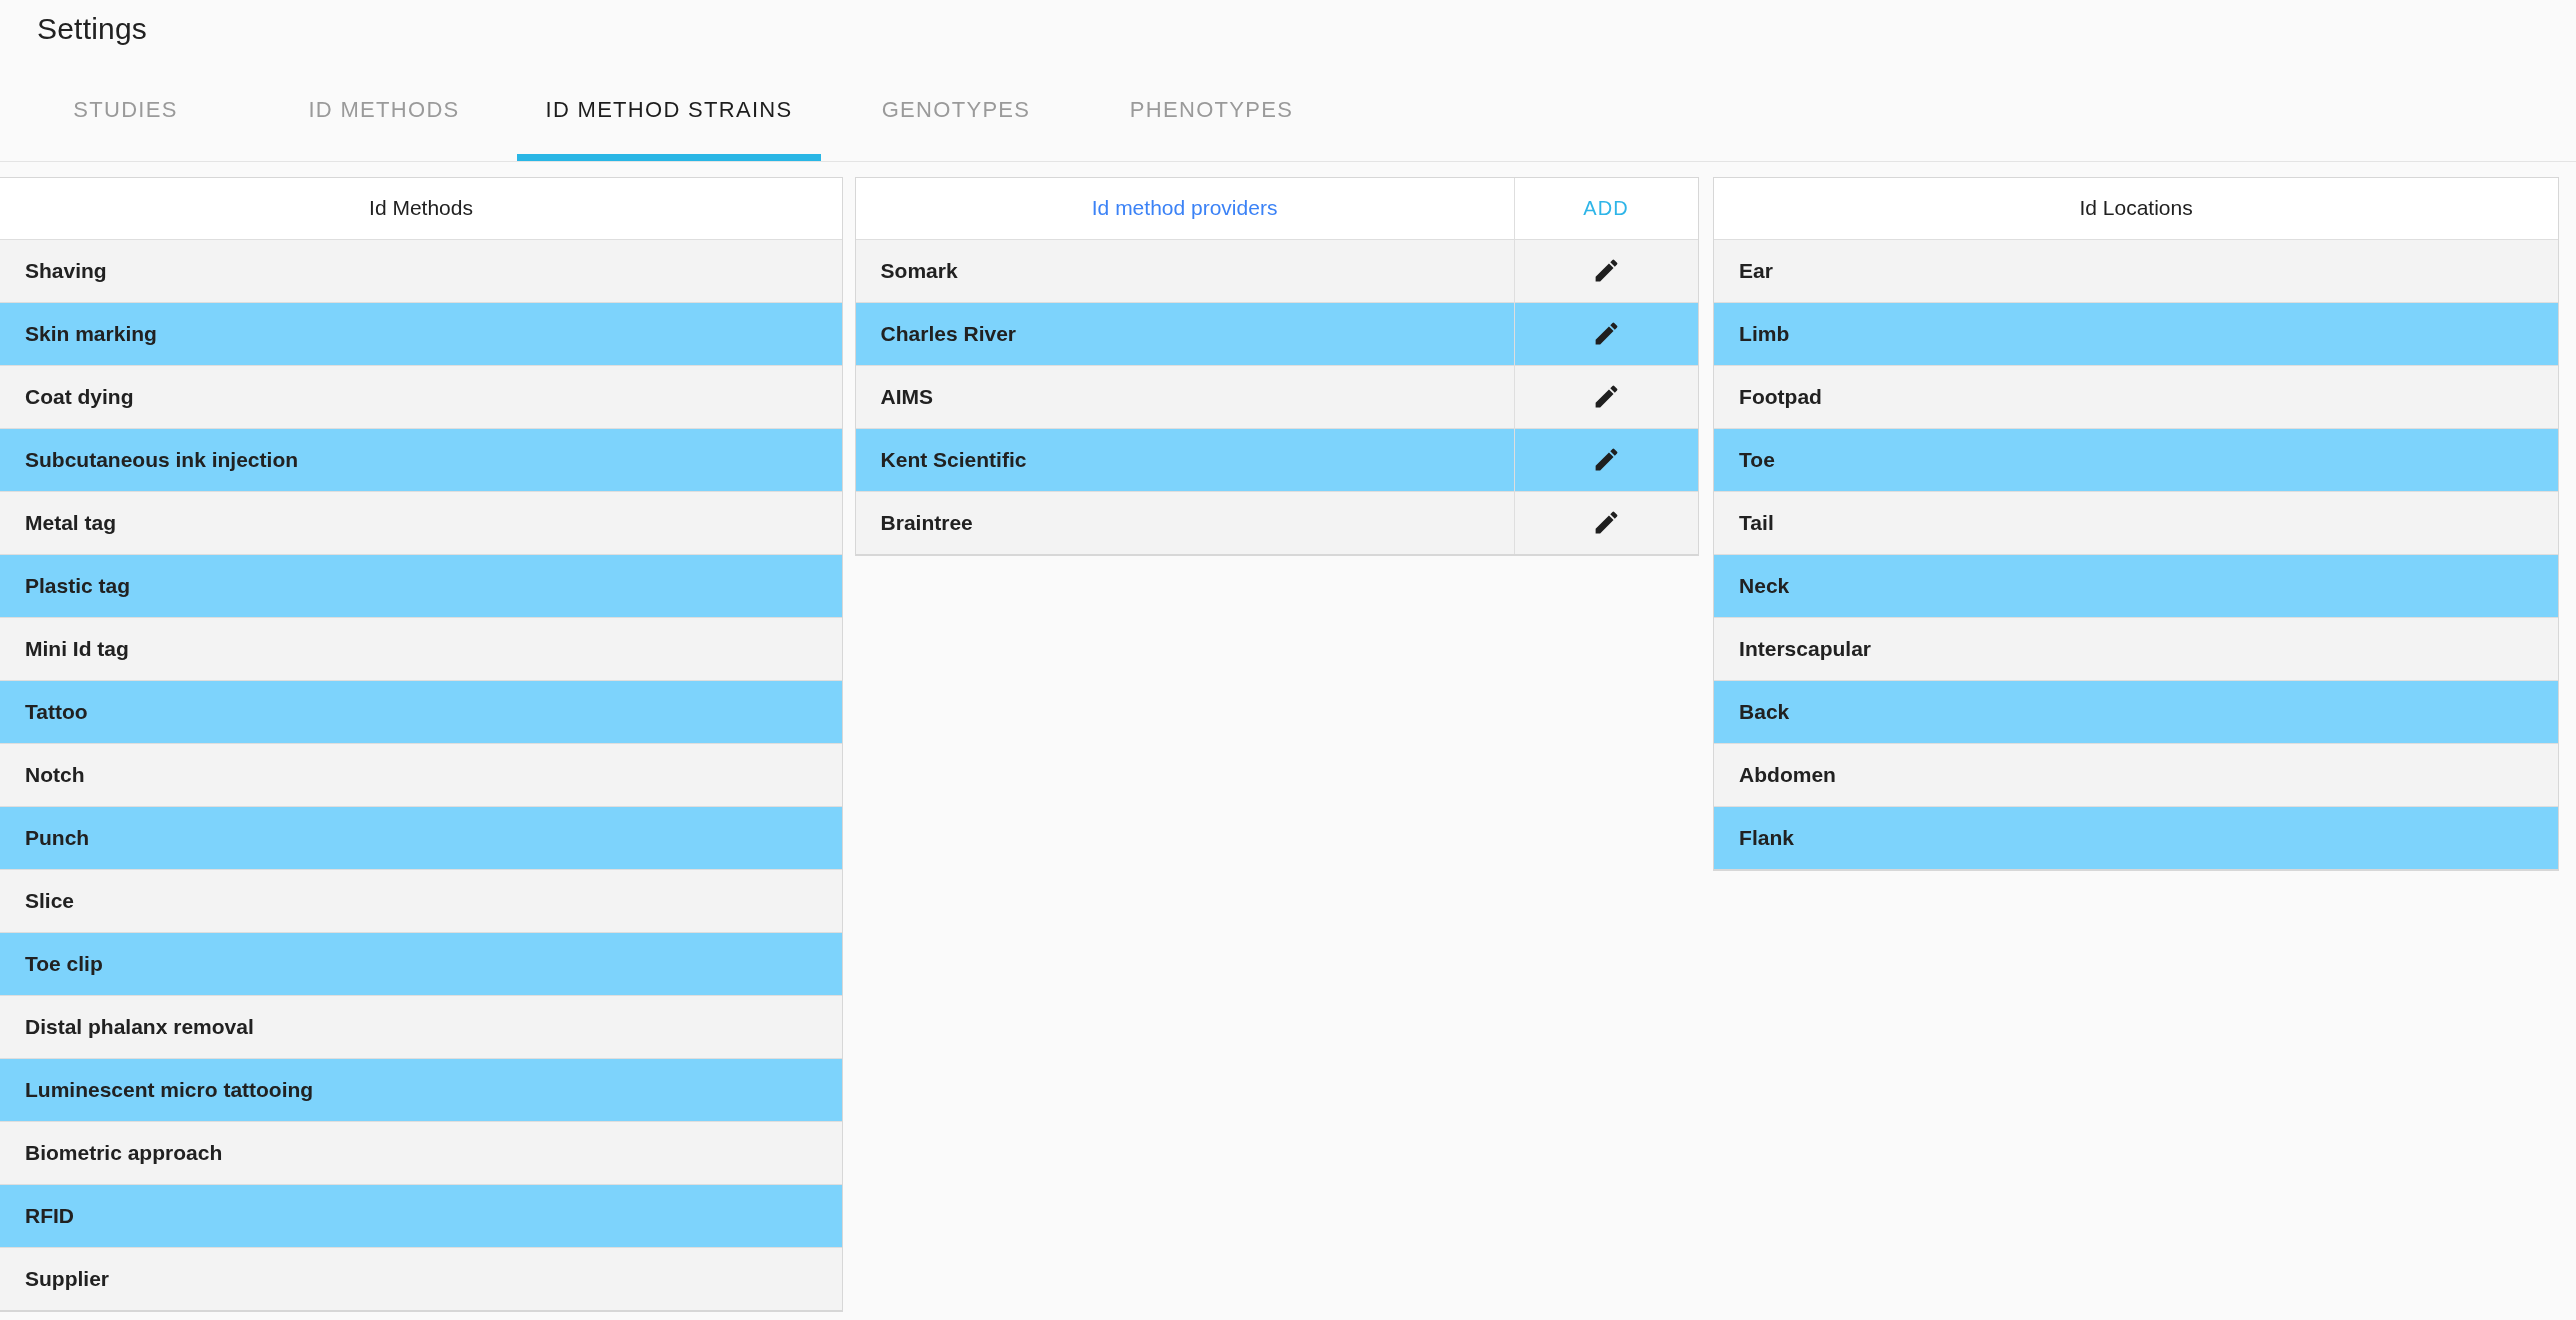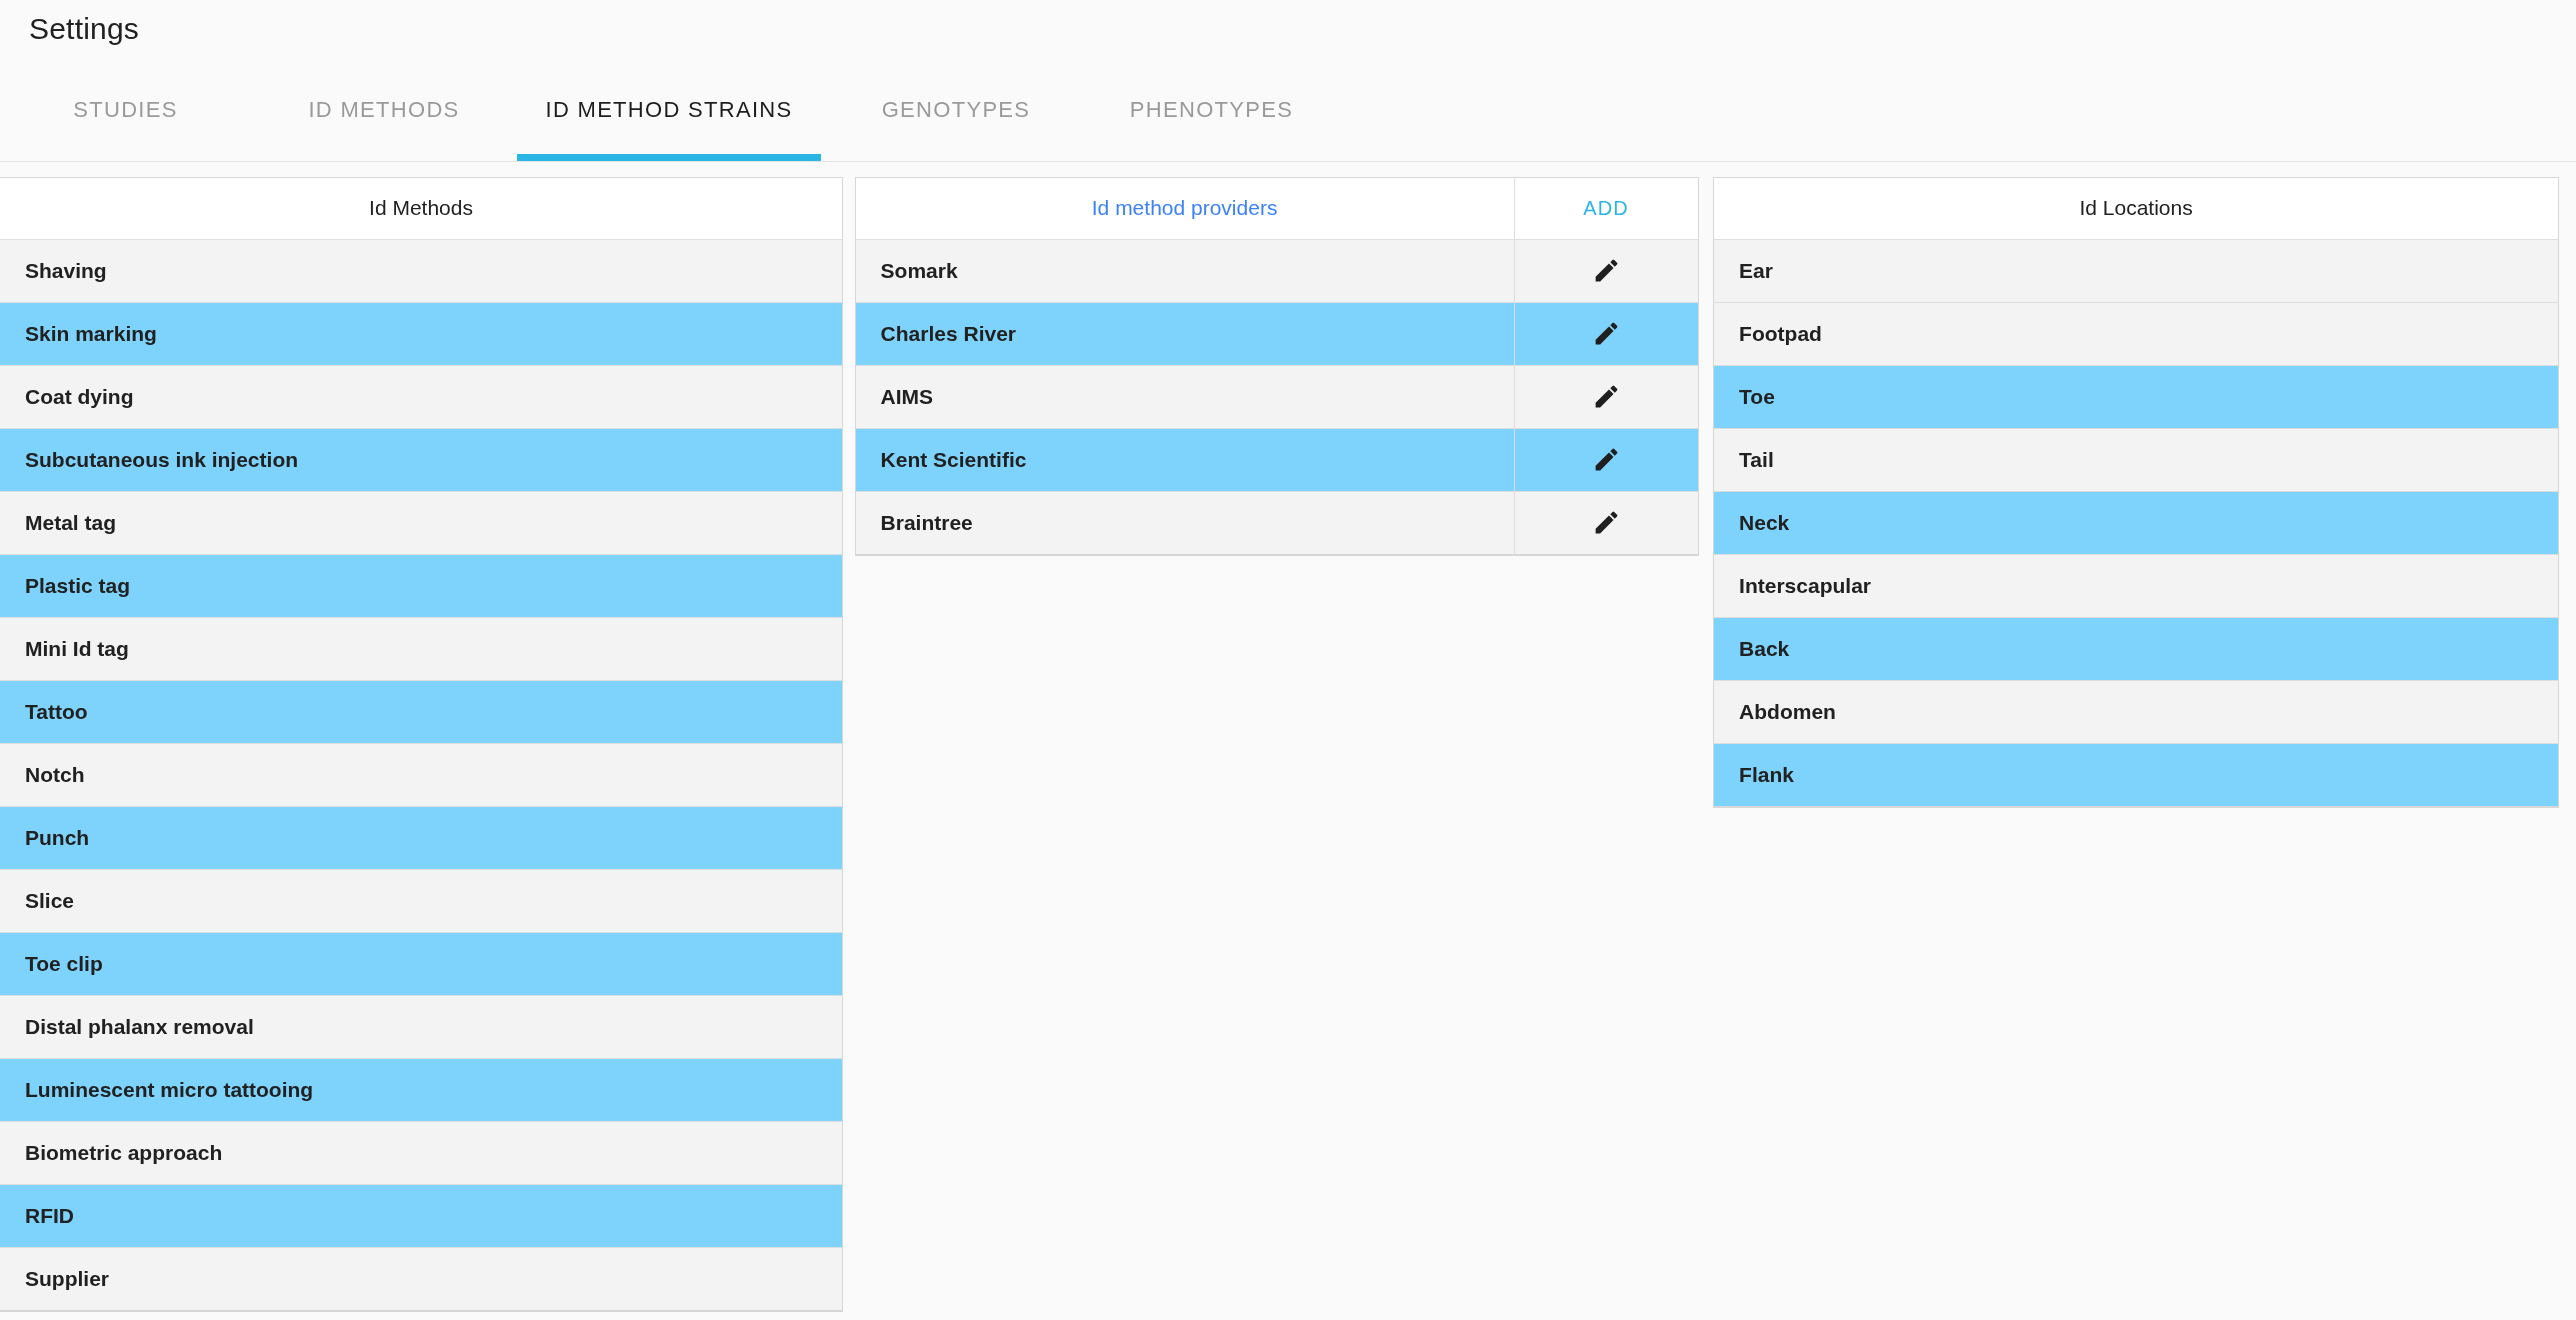--- a/index.html
+++ b/index.html
@@ -11,21 +11,21 @@
     height: 1321px;
     background: #fafafa;
     font-family: "Liberation Sans", sans-serif;
     color: #212121;
     overflow: hidden;
   }
 
   
   .page-header {
     height: 58px;
-    padding-left: 29px;
+    padding-left: 37px;
     display: flex;
     align-items: center;
     background: #fafafa;
   }
   .page-title {
     font-size: 30px;
     font-weight: 400;
     color: #212121;
     letter-spacing: 0.2px;
     line-height: 1;
@@ -311,20 +311,23 @@
   </div>
 
   <div class="panel panel-right">
     <div class="panel-header">
       <span>Id Locations</span>
     </div>
     <div id="locations-rows">
         <div class="row alt">
           <div class="cell-label">Ear</div>
         </div>
+        <div class="row">
+          <div class="cell-label">Limb</div>
+        </div>
         <div class="row alt">
           <div class="cell-label">Footpad</div>
         </div>
         <div class="row">
           <div class="cell-label">Toe</div>
         </div>
         <div class="row alt">
           <div class="cell-label">Tail</div>
         </div>
         <div class="row">

